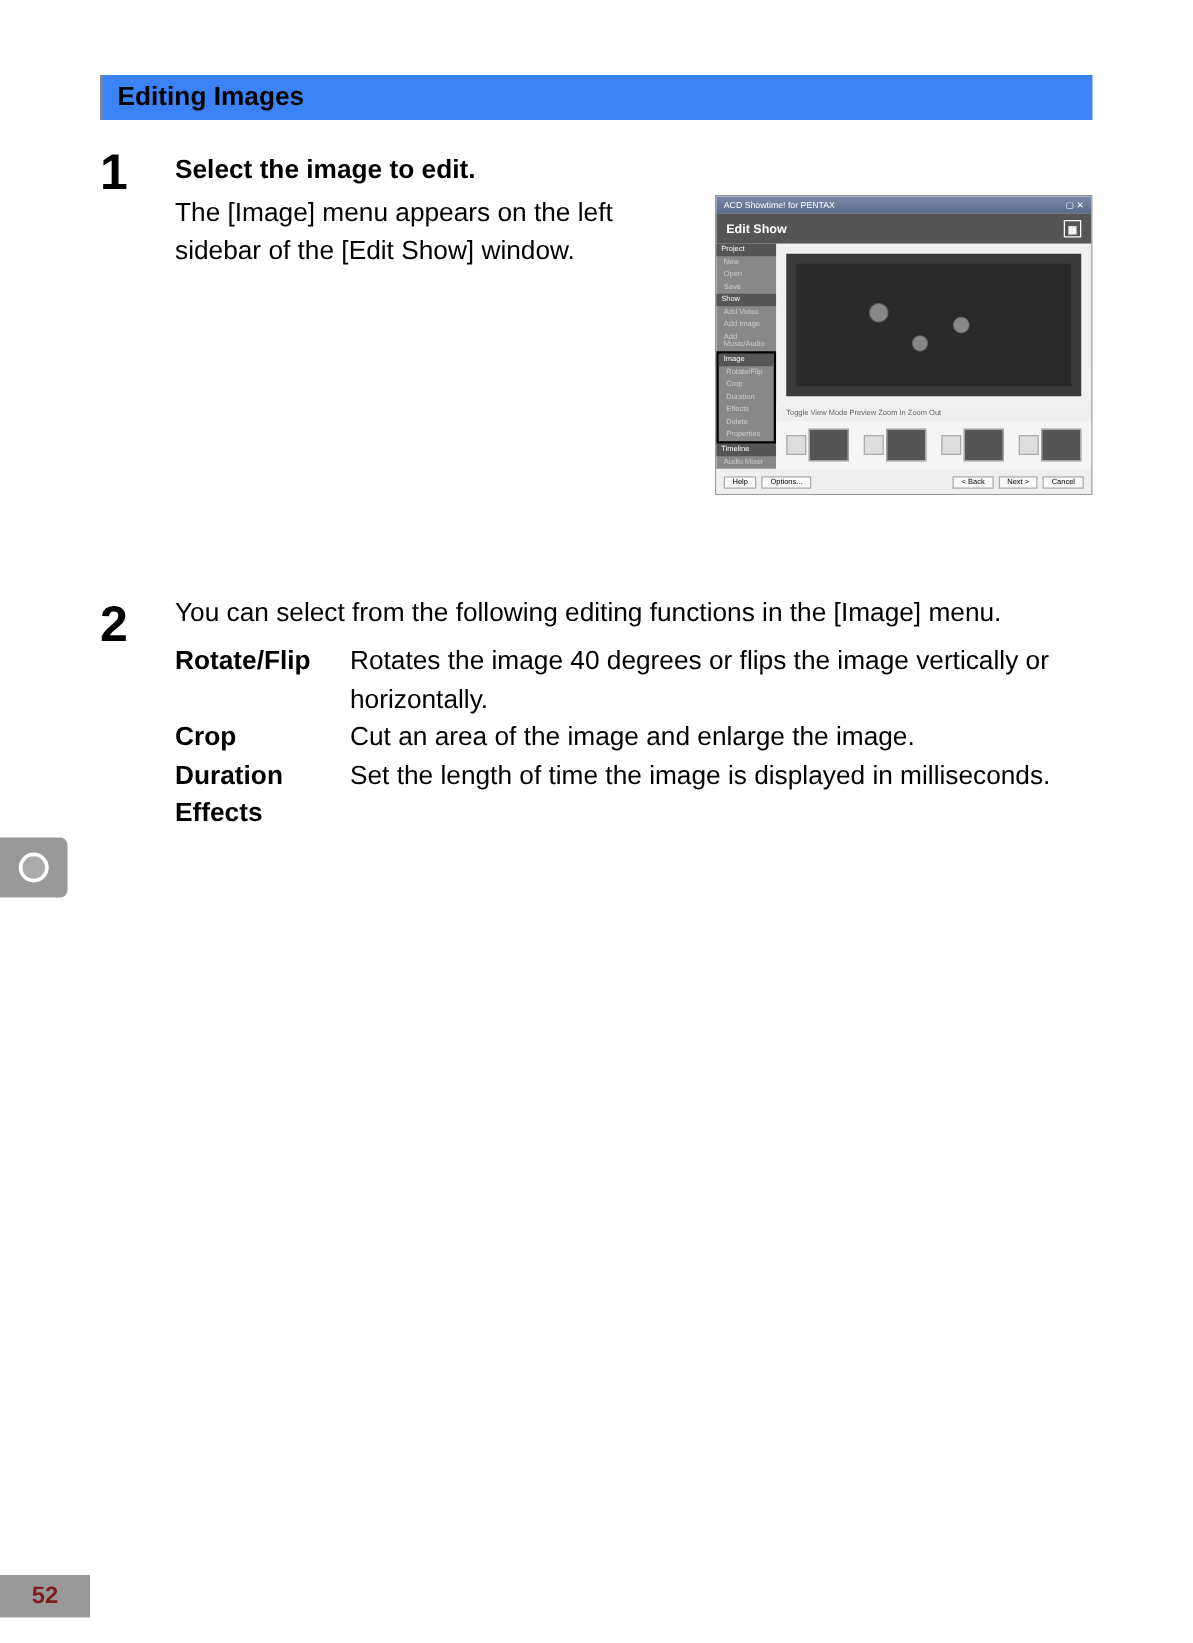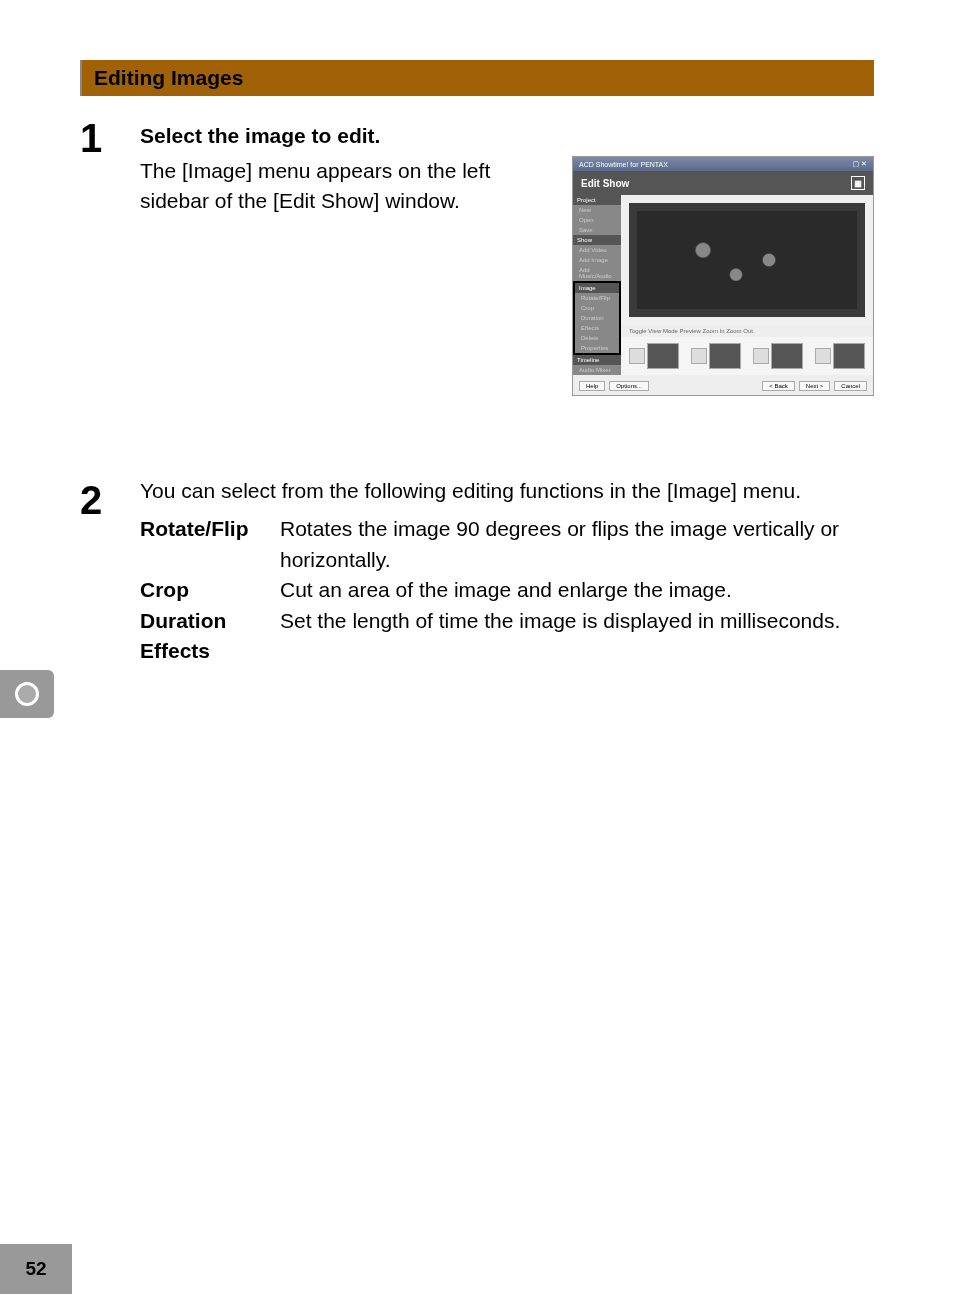--- a/index.html
+++ b/index.html
@@ -30,21 +30,21 @@
       width: 24px;
       height: 24px;
       border: 3px solid white;
       border-radius: 50%;
       background: #aaa;
     }
     .content {
       padding: 60px 80px 0 80px;
     }
     .section-header {
-      background: #a16207;
+      background: #3b82f6;
       border-left: 2px solid #888;
       padding: 6px 12px;
       font-weight: bold;
       font-size: 21px;
       color: #000;
       margin-bottom: 18px;
     }
     .intro-text {
       font-size: 21px;
       line-height: 1.45;
@@ -225,26 +225,26 @@
       flex-shrink: 0;
     }
     .func-desc {
       flex: 1;
     }
     .page-number-bar {
       position: absolute;
       bottom: 20px;
       left: 0;
       width: 72px;
-      height: 50px;
+      height: 34px;
       background: #999;
       display: flex;
       align-items: center;
       justify-content: center;
-      color: #000000;
+      color: #7f1d1d;
       font-weight: bold;
       font-size: 19px;
     }
   </style>
 </head>
 <body>
 
 <div class="side-tab">
   <div class="side-tab-circle"></div>
 </div>
@@ -335,21 +335,21 @@
   <div style="height:60px"></div>
 
   <div class="step">
     <div class="step-number">2</div>
     <div class="step-body">
       <p class="step-text">You can select from the following editing functions in the [Image] menu.</p>
 
       <div class="func-table">
         <div class="func-row">
           <div class="func-name">Rotate/Flip</div>
-          <div class="func-desc">Rotates the image 90 degrees or flips the image vertically or horizontally.</div>
+          <div class="func-desc">Rotates the image 40 degrees or flips the image vertically or horizontally.</div>
         </div>
         <div class="func-row">
           <div class="func-name">Crop</div>
           <div class="func-desc">Cut an area of the image and enlarge the image.</div>
         </div>
         <div class="func-row">
           <div class="func-name">Duration</div>
           <div class="func-desc">Set the length of time the image is displayed in milliseconds.</div>
         </div>
         <div class="func-row">

